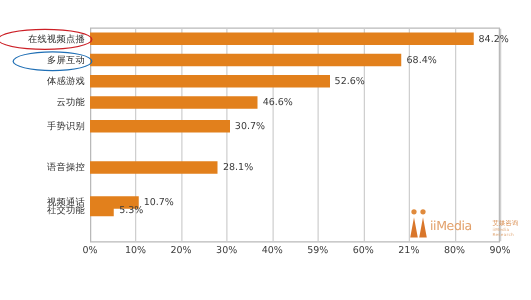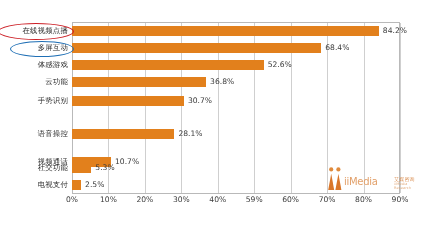--- a/index.html
+++ b/index.html
@@ -182,61 +182,56 @@
         <div class="value-label" style="left: 325.28px;">68.4%</div>
       </div>
       <div class="row" style="top: 34.4px; height: 17.2px;">
         <div class="cat-label">体感游戏</div>
         <div class="bar" style="width: 191.698px; background: rgb(226, 128, 28);"></div>
         <div class="value-label" style="left: 267.698px; text-align: right;">52.6%</div>
       </div>
       <div class="row" style="top: 51.6px; height: 17.2px;">
         <div class="cat-label">云功能</div>
         <div class="bar" style="width: 134.116px; background: rgb(226, 128, 28);"></div>
-        <div class="value-label" style="left: 210.116px;">36.8%</div>
+        <div class="value-label" style="left: 210.116px;">46.6%</div>
       </div>
       <div class="row" style="top: 70px; height: 17.2px;">
         <div class="cat-label">手势识别</div>
         <div class="bar" style="width: 111.884px; background: rgb(226, 128, 28);"></div>
         <div class="value-label" style="left: 187.884px;">30.7%</div>
       </div>
       <div class="row" style="top: 103.2px; height: 17.2px;">
         <div class="cat-label">语音操控</div>
         <div class="bar" style="width: 102.409px; background: rgb(226, 128, 28);"></div>
         <div class="value-label" style="left: 178.409px;">28.1%</div>
       </div>
       <div class="row" style="top: 120.4px; height: 17.2px; margin-top: 11px;">
         <div class="cat-label">视频通话</div>
         <div class="bar" style="width: 38.9956px; background: rgb(226, 128, 28);"></div>
         <div class="value-label" style="left: 114.996px;">10.7%</div>
       </div>
       <div class="row" style="top: 137.6px; height: 17.2px;">
         <div class="cat-label">社交功能</div>
         <div class="bar" style="width: 19.3156px; background: rgb(226, 128, 28);"></div>
         <div class="value-label" style="left: 95.3156px;">5.3%</div>
-      </div>
-      <div class="row" style="top: 154.8px; height: 17.2px;">
-        <div class="cat-label">电视支付</div>
-        <div class="bar" style="width: 9.11111px; background: rgb(226, 128, 28);"></div>
-        <div class="value-label" style="left: 85.1111px;">2.5%</div>
       </div>
     </div>
 
   <div class="highlight-ellipse" id="highlight-red" style="width: 74px; height: 15px; left: -2px; top: 23.1px;"></div>
   <div class="highlight-ellipse" id="highlight-blue" style="width: 62px; height: 14px; left: 10px; top: 40.8px;"></div>
 
   <div id="xaxis">
       <div class="tick-label" style="left: 0px;">0%</div>
       <div class="tick-label" style="left: 36.4444px;">10%</div>
       <div class="tick-label" style="left: 72.8889px;">20%</div>
       <div class="tick-label" style="left: 109.333px;">30%</div>
       <div class="tick-label" style="left: 145.778px;">40%</div>
       <div class="tick-label" style="left: 182.222px;">59%</div>
       <div class="tick-label" style="left: 218.667px;">60%</div>
-      <div class="tick-label" style="left: 255.111px;">70%</div>
+      <div class="tick-label" style="left: 255.111px;">21%</div>
       <div class="tick-label" style="left: 291.556px;">80%</div>
       <div class="tick-label" style="left: 328px;">90%</div>
     </div>
 
   <div id="watermark">
     <svg width="18" height="26" viewBox="0 0 18 26" style="position:absolute;left:0;top:0;">
       <circle cx="4.2" cy="3.4" r="2.1" fill="#E08A3C"></circle>
       <circle cx="11.4" cy="3.4" r="2.1" fill="#E08A3C"></circle>
       <path d="M1.2 24 L4.2 7.8 L7.2 24 Z" fill="#D9762A"></path>
       <path d="M8.4 24 L11.4 7.8 L14.4 24 Z" fill="#D9762A"></path>

